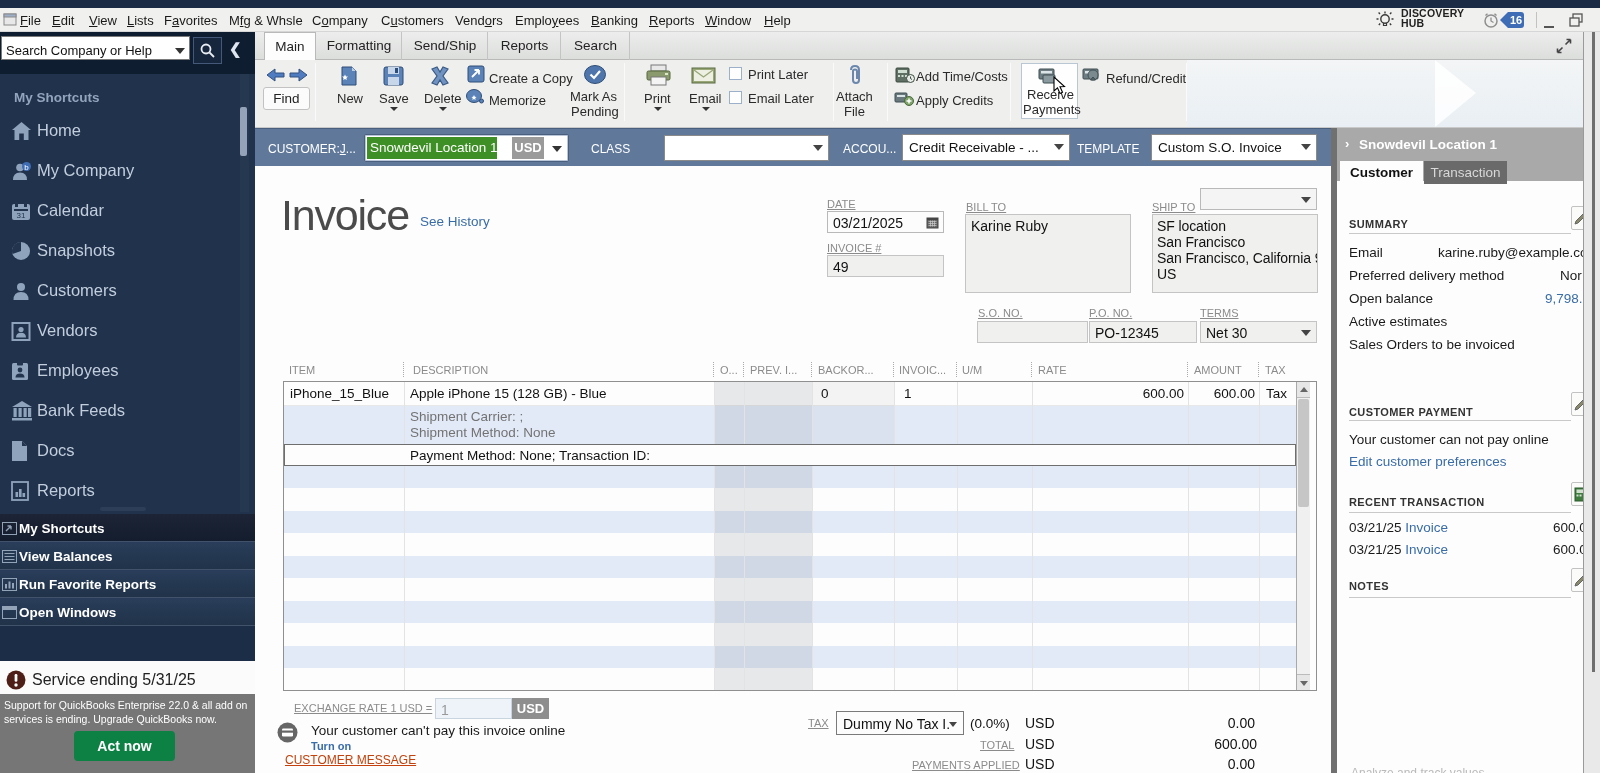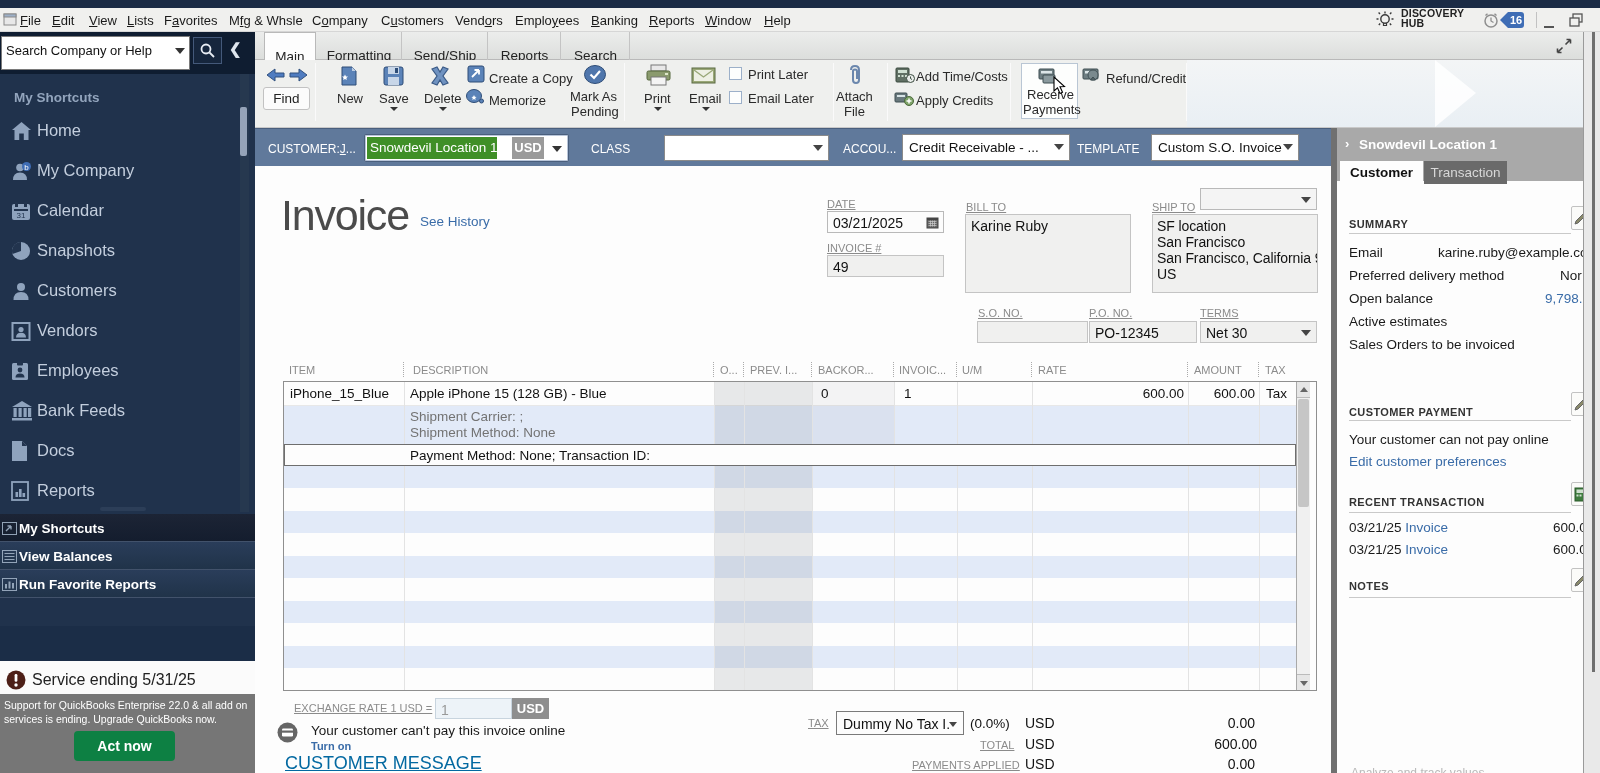--- a/index.html
+++ b/index.html
@@ -5,38 +5,38 @@
 *{margin:0;padding:0;box-sizing:border-box;}
 html,body{width:1600px;height:773px;overflow:hidden;background:#f0f0f0;}
 body{font-family:"Liberation Sans",sans-serif;position:relative;}
 .abs{position:absolute;}
 
 #titlebar{left:0;top:0;width:1600px;height:8px;background:#1b2b45;}
 #menubar{left:0;top:8px;width:1600px;height:24px;background:#f0f0ee;border-bottom:1px solid #d6d6d6;font-size:13px;color:#1a1a1a;}
 #menubar span.mi{position:absolute;top:5px;}
 
 #sidebar{left:0;top:32px;width:255px;height:629px;background:#20324c;}
-#searchbox{position:absolute;left:1px;top:4px;width:189px;height:34px;background:#fff;border:1px solid #7a7a7a;font-size:13px;color:#111;}
+#searchbox{position:absolute;left:1px;top:4px;width:189px;height:24px;background:#fff;border:1px solid #7a7a7a;font-size:13px;color:#111;}
 #searchbox .txt{position:absolute;left:4px;top:6px;}
 #searchbox .car{position:absolute;right:4px;top:11px;width:0;height:0;border-left:5px solid transparent;border-right:5px solid transparent;border-top:6px solid #333;}
 #magbtn{position:absolute;left:193px;top:5px;width:29px;height:27px;background:#16263d;border:1px solid #44597a;}
 .shead{position:absolute;left:14px;top:58px;font-size:13.5px;font-weight:bold;color:#93a5bd;}
 .navitem{position:absolute;left:0;width:246px;height:40px;color:#c3cedd;font-size:16.5px;}
 .navitem .ic{position:absolute;left:11px;top:1px;width:20px;height:20px;}
 .navitem .t{position:absolute;left:37px;top:1px;}
 .brow{position:absolute;left:0;width:255px;height:28px;background:linear-gradient(#2a3d5a,#203349);border-bottom:1px solid #42526b;color:#fff;font-weight:bold;font-size:13.5px;}
 .brow .t{position:absolute;left:19px;top:7px;}
 .brow .ic{position:absolute;left:2px;top:8px;width:14px;height:13px;opacity:.9;}
 #sbwhite{left:0;top:661px;width:255px;height:112px;background:#fbfbfb;}
 #svcrow{position:absolute;left:6px;top:9px;width:249px;height:20px;font-size:15px;color:#1a1a1a;}
 #greybox{position:absolute;left:0;top:33px;width:255px;height:79px;background:#767676;color:#fff;font-size:10.5px;white-space:nowrap;}
 #actnow{position:absolute;left:74px;top:37px;width:101px;height:30px;background:#0d8043;border-radius:4px;color:#fff;font-weight:bold;font-size:14px;text-align:center;line-height:30px;}
 
 #tabstrip{left:255px;top:32px;width:1345px;height:28px;background:linear-gradient(#ecedec,#dcdedc);border-bottom:1px solid #b9b9b9;}
-.rtab{position:absolute;top:0;height:28px;font-size:13.5px;color:#222;text-align:center;border-right:1px solid #c4c4c4;padding-top:16px;}
+.rtab{position:absolute;top:0;height:28px;font-size:13.5px;color:#222;text-align:center;border-right:1px solid #c4c4c4;padding-top:6px;}
 .rtab.act{background:#fdfdfd;border:1px solid #b9b9b9;border-bottom:none;height:29px;}
 #toolbar{left:255px;top:60px;width:1345px;height:68px;background:#eff0ee;border-bottom:1px solid #c9c9c9;}
 .tsep{position:absolute;top:3px;width:1px;height:58px;background:#d2d2d2;border-right:1px solid #fafafa;}
 .tlab{position:absolute;font-size:13px;color:#2a2a2a;}
 #custbar{left:255px;top:128px;width:1076px;height:38px;background:#60799b;border-top:1px solid #4a5f7d;}
 .cblab{position:absolute;font-size:12px;color:#fff;}
 .ddl{position:absolute;background:#fff;border:1px solid #8a8a8a;font-size:13.5px;color:#111;}
 .ddl .car{position:absolute;right:5px;top:9px;width:0;height:0;border-left:5px solid transparent;border-right:5px solid transparent;border-top:6px solid #444;}
 
 #form{left:255px;top:166px;width:1076px;height:607px;background:#fdfdfd;}
@@ -221,20 +221,27 @@
     </div>
   <div class="brow" style="top:538px">
       <span class="ic"><svg width="15" height="13" viewBox="0 0 15 13">
           <rect x="0.5" y="0.5" width="14" height="12" fill="none" stroke="#9fb0c4"></rect>
           <rect x="3" y="6" width="2" height="4.5" fill="#9fb0c4"></rect>
           <rect x="6.5" y="3.5" width="2" height="7" fill="#9fb0c4"></rect>
           <rect x="10" y="5" width="2" height="5.5" fill="#9fb0c4"></rect>
         </svg></span>
       <span class="t">Run Favorite Reports</span>
     </div>
+  <div class="brow" style="top:566px">
+      <span class="ic"><svg width="15" height="13" viewBox="0 0 15 13">
+          <rect x="0.5" y="0.5" width="14" height="12" fill="none" stroke="#9fb0c4"></rect>
+          <rect x="0.5" y="0.5" width="14" height="3.5" fill="#9fb0c4"></rect>
+        </svg></span>
+      <span class="t">Open Windows</span>
+    </div>
   <div class="abs" style="left:0;top:594px;width:255px;height:35px;background:#1b2d47"></div>
 </div>
 <div class="abs" id="sbwhite">
   <div class="abs" id="svcrow">
       <svg style="position:absolute;left:0;top:0" width="20" height="20" viewBox="0 0 19 19">
         <circle cx="9.5" cy="9.5" r="9" fill="#4d1f17"></circle>
         <rect x="8.2" y="3.8" width="2.6" height="7.4" rx="1.2" fill="#fff"></rect>
         <circle cx="9.5" cy="14.2" r="1.6" fill="#fff"></circle>
       </svg>
       <span style="position:absolute;left:26px;top:1px;font-size:16px;color:#222">Service ending 5/31/25</span>
@@ -389,21 +396,21 @@
   <span class="cblab" style="left:336px;top:13px">CLASS</span>
   <div class="ddl" style="left:409px;top:6px;width:165px;height:26px">
       <span class="car"></span>
     </div>
   <span class="cblab" style="left:588px;top:13px">ACCOU...</span>
   <div class="ddl" style="left:647px;top:5px;width:168px;height:27px">
       <span style="position:absolute;left:6px;top:5px">Credit Receivable - ...</span>
       <span class="car"></span>
     </div>
   <span class="cblab" style="left:822px;top:13px">TEMPLATE</span>
-  <div class="ddl" style="left:896px;top:5px;width:148px;height:27px">
+  <div class="ddl" style="left:896px;top:5px;width:166px;height:27px">
       <span style="position:absolute;left:6px;top:5px">Custom S.O. Invoice</span>
       <span class="car"></span>
     </div>
 </div>
 <div class="abs" id="form">
   <div class="abs" style="left:26px;top:25px;font-size:43px;color:#4b4b4b;letter-spacing:-1.2px">Invoice</div>
   <div class="abs" style="left:165px;top:48px;font-size:13.5px;color:#3a6ca8">See History</div>
   <span class="flab" style="left:572px;top:32px">DATE</span>
   <div class="fin" style="left:572px;top:45px;width:117px;height:22px">
       <span style="position:absolute;left:5px;top:3px">03/21/2025</span>
@@ -506,21 +513,21 @@
       <span style="position:absolute;left:5px;top:3px;color:#999">1</span>
     </div>
   <div class="abs" style="left:257px;top:532px;width:37px;height:21px;background:#8e8e8e;color:#fff;font-size:13px;font-weight:bold;text-align:center;line-height:21px">USD</div>
   <svg class="abs" style="left:22px;top:556px" width="21" height="21" viewBox="0 0 21 21">
       <circle cx="10.5" cy="10.5" r="10" fill="#666"></circle>
       <rect x="5" y="6.5" width="11" height="8" rx="1.2" fill="#fff"></rect>
       <rect x="5" y="8.5" width="11" height="2.2" fill="#666"></rect>
     </svg>
   <div class="abs" style="left:56px;top:557px;font-size:13.5px;color:#1a1a1a">Your customer can't pay this invoice online</div>
   <div class="abs" style="left:56px;top:574px;font-size:11px;font-weight:bold;color:#3a6ca8">Turn on</div>
-  <span class="flab" style="left:30px;top:587px;font-size:18px;color:#0369a1">CUSTOMER MESSAGE</span>
+  <span class="flab" style="left:30px;top:587px;font-size:12px;color:#c2410c">CUSTOMER MESSAGE</span>
   <span class="flab" style="left:553px;top:551px">TAX</span>
   <div class="fin" style="left:581px;top:545px;width:128px;height:24px;border-color:#7a7a7a">
       <span style="position:absolute;left:6px;top:4px;width:106px;overflow:hidden;white-space:nowrap">Dummy No Tax I...</span>
       <div style="position:absolute;right:6px;top:10px;width:0;height:0;border-left:4px solid transparent;border-right:4px solid transparent;border-top:5px solid #444"></div>
     </div>
   <div class="abs" style="left:715px;top:550px;font-size:13.5px;color:#111">(0.0%)</div>
   <div class="abs" style="left:770px;top:549px;font-size:14px;color:#111">USD</div>
   <div class="abs" style="left:900px;top:549px;width:100px;text-align:right;font-size:14px;color:#111">0.00</div>
   <span class="flab" style="left:725px;top:573px">TOTAL</span>
   <div class="abs" style="left:770px;top:570px;font-size:14px;color:#111">USD</div>

